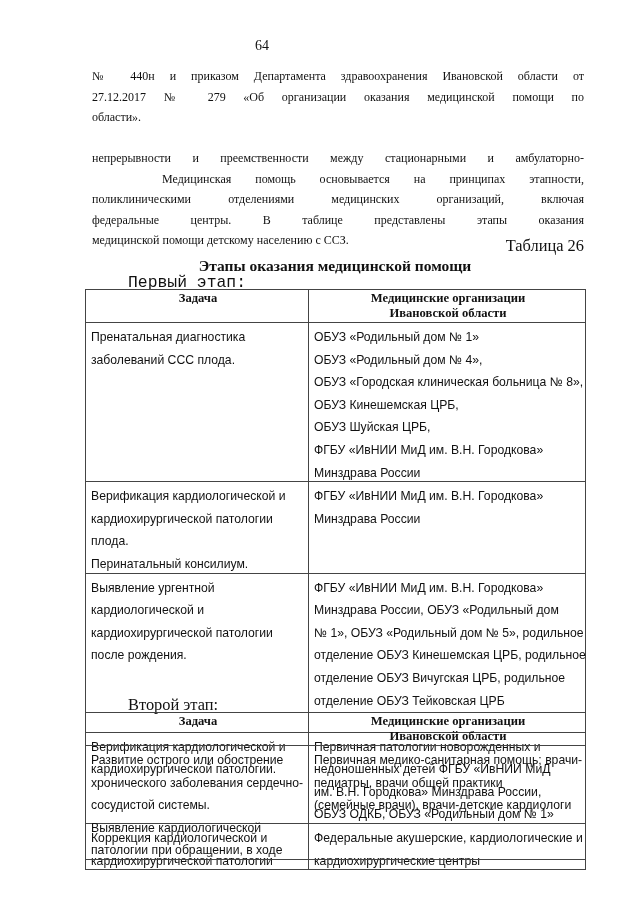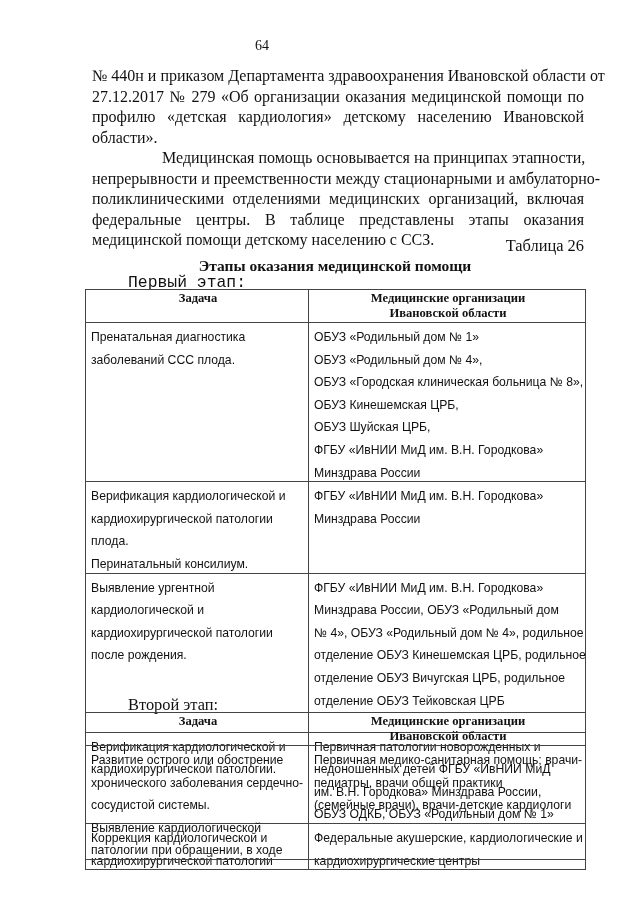--- a/index.html
+++ b/index.html
@@ -1,19 +1,19 @@
 <!DOCTYPE html>
 <html><head>
 <meta charset="utf-8">
 <style>
   html, body { margin: 0; padding: 0; background: #ffffff; }
   body { width: 640px; height: 905px; position: relative; overflow: hidden;
          font-family: "Liberation Serif", serif; color: #111; }
   .page-num { position: absolute; top: 38px; left: 0; width: 524px; text-align: center; font-size: 14px; }
-  .para { position: absolute; left: 92px; width: 492px; font-size: 16px; line-height: 20.6px; text-align: justify; }
+  .para { position: absolute; left: 92px; width: 492px; font-size: 12px; line-height: 20.6px; text-align: justify; }
   .para .ln { display: block; text-align: justify; text-align-last: justify; white-space: nowrap; }
   .para .ln.last { text-align-last: left; }
   .p1 { top: 66px; }
   .p2 { top: 148px; }
   .p2 .ln.first { text-indent: 70px; }
   .table-no { position: absolute; top: 236px; right: 56px; font-size: 16.4px; }
   .table-title { position: absolute; top: 257px; left: 0; width: 670px; text-align: center; font-size: 15.5px; font-weight: bold; }
   .stage-label { position: absolute; left: 128px; font-size: 16.4px; }
   .s1 { top: 273px; font-family: Liberation Mono, monospace; }
   .s2 { top: 695px; }
@@ -28,27 +28,26 @@
   .nowrap { white-space: nowrap; margin-top: 7px; }
 </style>
 </head>
 <body>
 
 <div class="page-num">64</div>
 
 <div class="para p1">
   <span class="ln">№ 440н и приказом Департамента здравоохранения Ивановской области от</span>
   <span class="ln">27.12.2017 № 279 «Об организации оказания медицинской помощи по</span>
-  <span class="ln">профилю «детская кардиология» детскому населению Ивановской</span>
   <span class="ln last">области».</span>
 </div>
 
 <div class="para p2">
+  <span class="ln">непрерывности и преемственности между стационарными и амбулаторно-</span>
   <span class="ln first">Медицинская помощь основывается на принципах этапности,</span>
-  <span class="ln">непрерывности и преемственности между стационарными и амбулаторно-</span>
   <span class="ln">поликлиническими отделениями медицинских организаций, включая</span>
   <span class="ln">федеральные центры. В таблице представлены этапы оказания</span>
   <span class="ln last">медицинской помощи детскому населению с ССЗ.</span>
 </div>
 
 <div class="table-no">Таблица 26</div>
 <div class="table-title">Этапы оказания медицинской помощи</div>
 
 <div class="stage-label s1">Первый этап:</div>
 <table class="stage t1" id="t1">
@@ -96,21 +95,21 @@
       <tr>
         <td>
           <span class="cell-line nowrap">Выявление ургентной</span>
           <span class="cell-line nowrap">кардиологической и</span>
           <span class="cell-line nowrap">кардиохирургической патологии</span>
           <span class="cell-line nowrap">после рождения.</span>
         </td>
         <td>
           <span class="cell-line nowrap">ФГБУ «ИвНИИ МиД им. В.Н. Городкова»</span>
           <span class="cell-line nowrap">Минздрава России, ОБУЗ «Родильный дом</span>
-          <span class="cell-line nowrap">№ 4», ОБУЗ «Родильный дом № 4», родильное</span>
+          <span class="cell-line nowrap">№ 1», ОБУЗ «Родильный дом № 5», родильное</span>
           <span class="cell-line nowrap">отделение ОБУЗ Кинешемская ЦРБ, родильное</span>
           <span class="cell-line nowrap">отделение ОБУЗ Вичугская ЦРБ, родильное</span>
           <span class="cell-line nowrap">отделение ОБУЗ Тейковская ЦРБ</span>
           <span class="cell-line nowrap">&nbsp;</span>
         </td>
       </tr>
       <tr>
         <td>
           <span class="cell-line nowrap">Верификация кардиологической и</span>
           <span class="cell-line nowrap">кардиохирургической патологии.</span>

